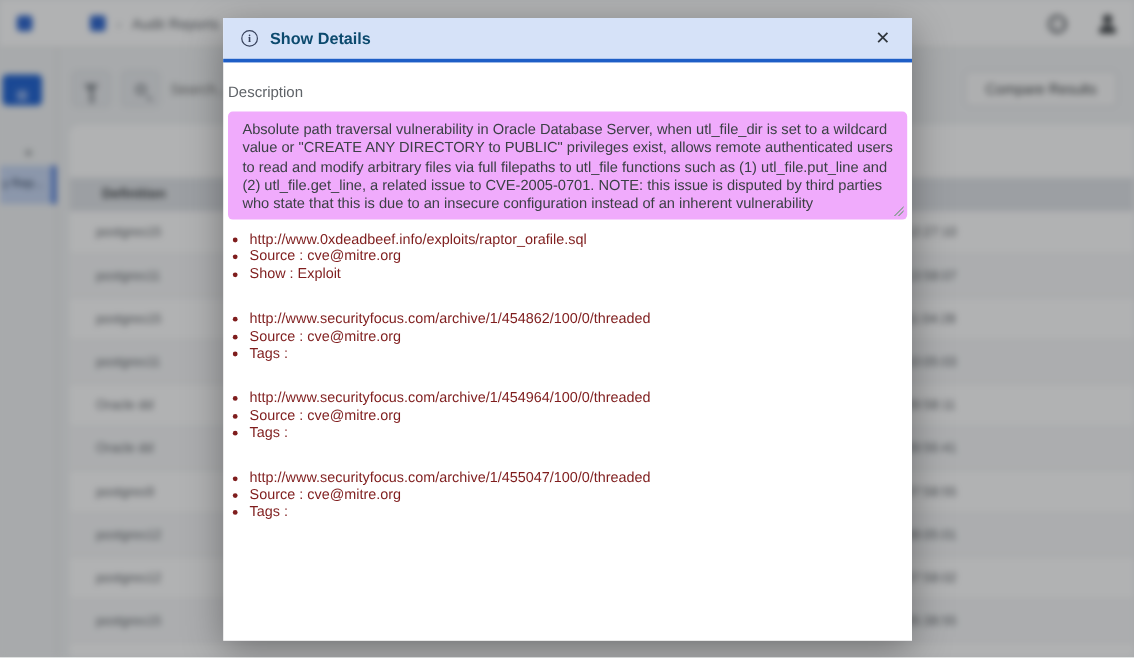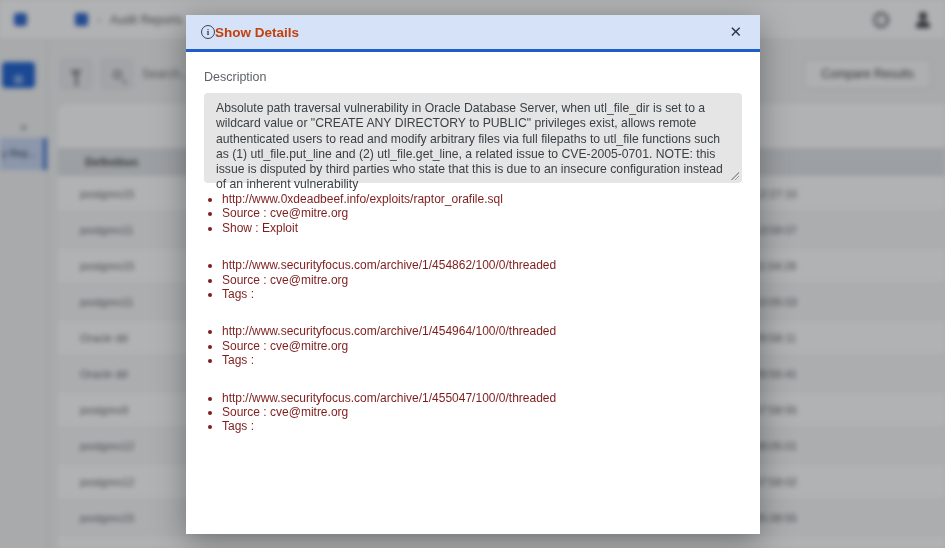--- a/index.html
+++ b/index.html
@@ -75,27 +75,27 @@
     background:#ffffff; box-shadow:0 8px 30px rgba(0,0,0,0.35);
     display:flex; flex-direction:column;
   }
   .modal-header{
     height:37px; flex:0 0 37px; background:#d6e2f8; border-bottom:3px solid #1e5ec6;
     display:flex; align-items:center; padding:0 15px;
   }
   .info-icon{ width:14px; height:14px; border:1.6px solid #37415b; border-radius:50%;
               color:#37415b; font-size:9px; line-height:13px; text-align:center;
               font-family:"Liberation Serif","DejaVu Serif",serif; font-weight:700; }
-  .modal-title{ margin-left:0; font-size:13.5px; font-weight:700; color:#c2410c; }
+  .modal-title{ margin-left:10px; font-size:13.5px; font-weight:700; color:#0c4a6e; }
   .modal-close{ margin-left:auto; background:none; border:none; font-size:15px; color:#30363d; cursor:pointer; padding:0 3px; }
 
-  .modal-body{ padding:10px 18px 0; overflow:hidden; }
+  .modal-body{ padding:10px 4px 0; overflow:hidden; }
   .field-label{ font-size:12.5px; color:#5f6368; margin:8px 0 9px; }
   .desc-box{
-    background:#e5e5e5; border-radius:4px; padding:8px 12px 6px;
+    background:#f0abfc; border-radius:4px; padding:8px 12px 6px;
     font-size:12.2px; line-height:15.3px; color:#3b4045; height:90px; position:relative;
   }
   .resize-handle{ position:absolute; right:3px; bottom:3px; width:9px; height:9px;
     background:
       linear-gradient(135deg, transparent 0 55%, #9aa0a6 55% 63%, transparent 63% 74%, #9aa0a6 74% 82%, transparent 82% 92%, #9aa0a6 92%, transparent 0);
   }
   .refs-label{ margin-top:19px; margin-bottom:4px; }
   .ref-group{ list-style:disc; padding-left:17px; margin:0 0 23px 1px;
               font-size:12px; line-height:14.4px; color:#7f1d1d; }
   .ref-group li{ margin:0; }

